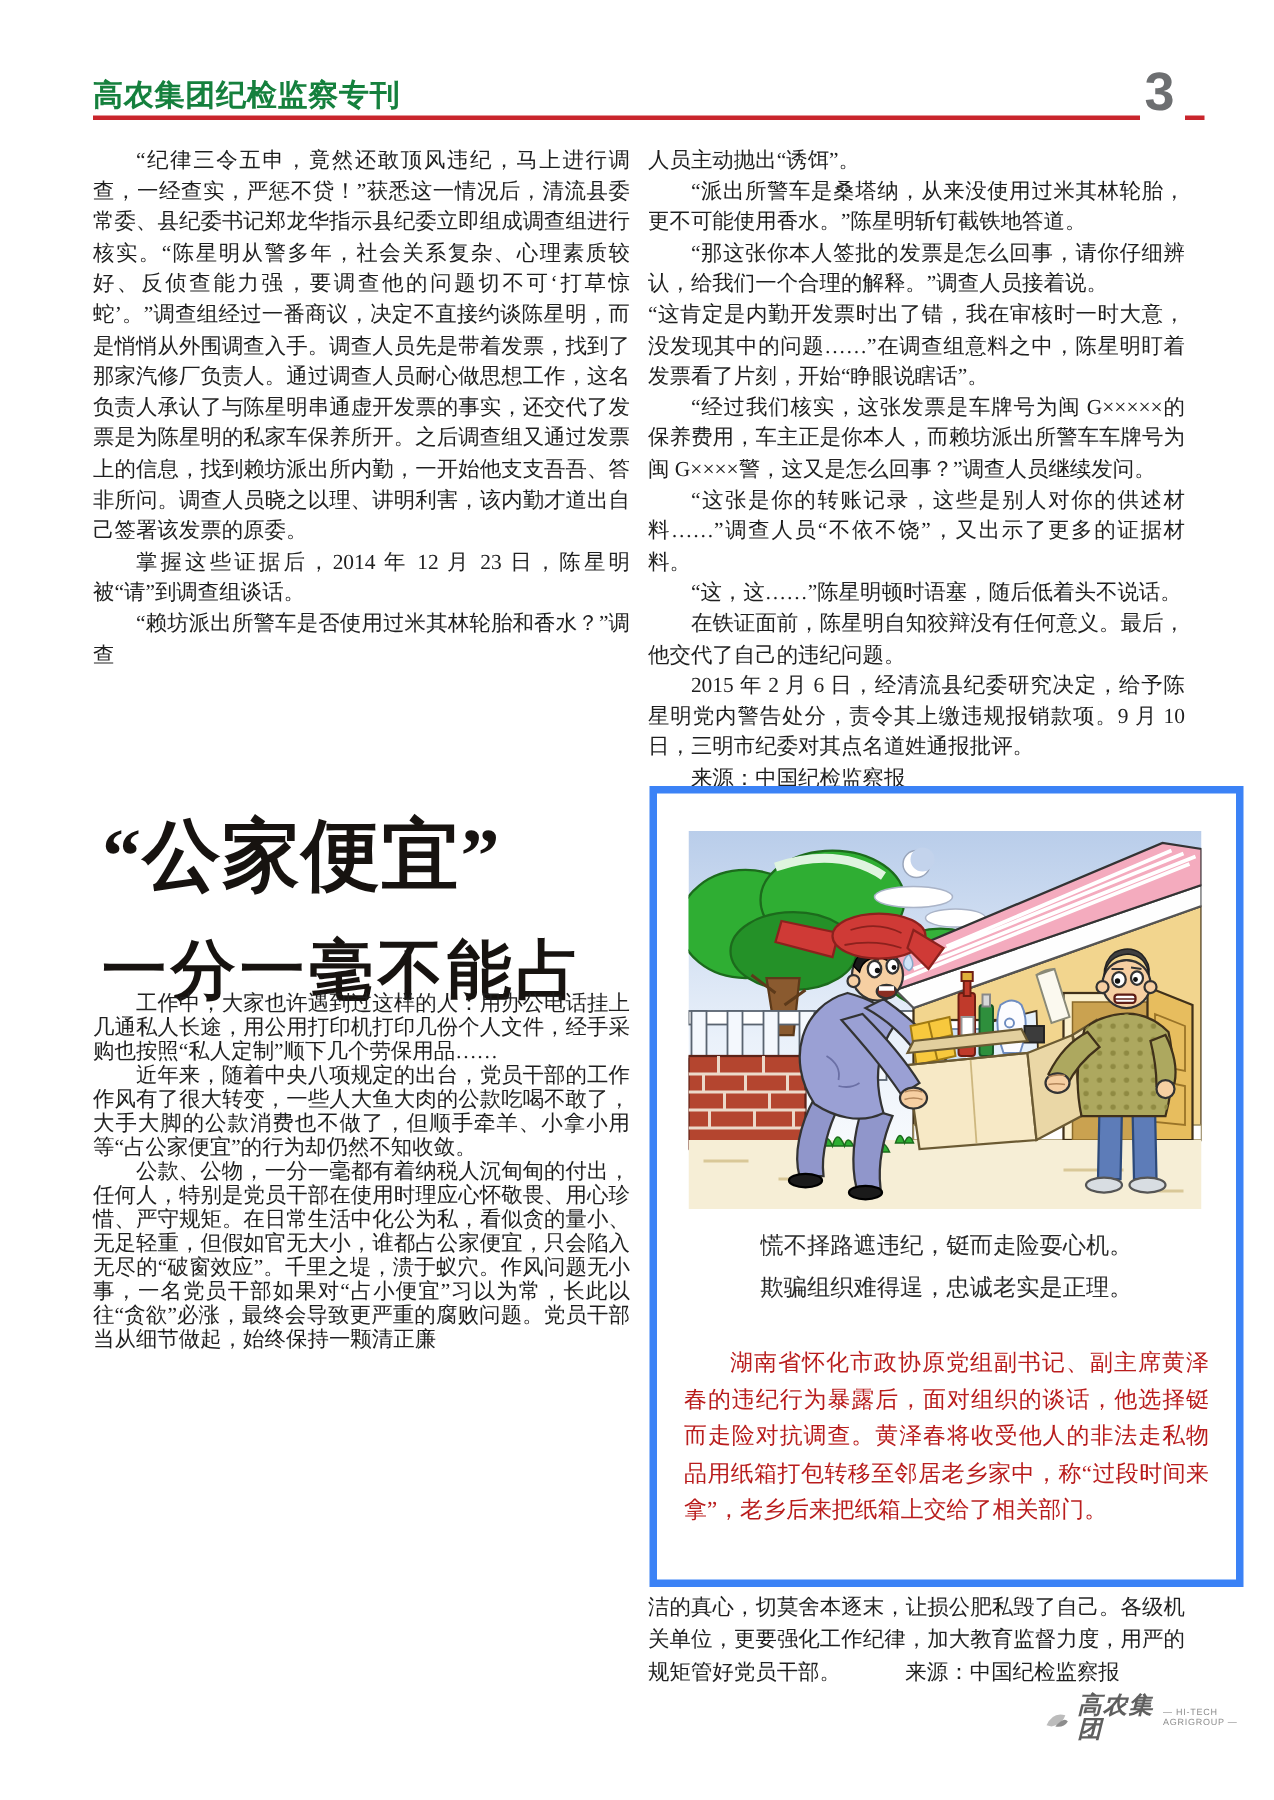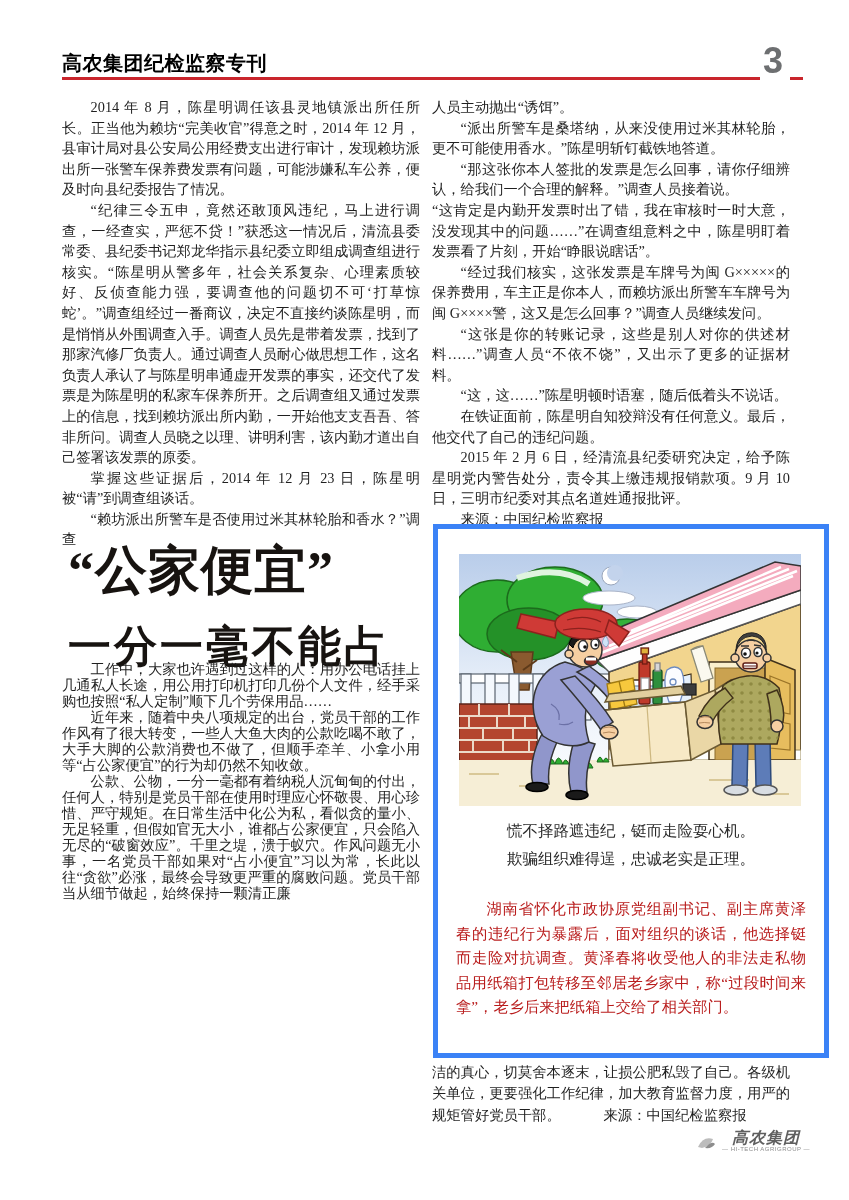--- a/index.html
+++ b/index.html
@@ -1,20 +1,20 @@
 <!DOCTYPE html>
 <html><head>
 <meta charset="utf-8">
 <style>
   html,body{margin:0;padding:0;background:#ffffff;}
   #page{position:relative;width:849px;height:1200px;background:#ffffff;overflow:hidden;
         font-family:"Liberation Serif","DejaVu Serif",serif;color:#222;}
   
   .masthead{position:absolute;left:62px;top:50px;font-family:"Liberation Sans","DejaVu Sans",sans-serif;
-            font-weight:bold;font-size:20px;color:#000000;letter-spacing:0.5px;}
+            font-weight:bold;font-size:20px;color:#15803d;letter-spacing:0.5px;}
   .rule{position:absolute;left:62px;top:77px;width:698px;height:3px;background:#c9252c;}
   .pagenum{position:absolute;left:763px;top:40px;font-family:"Liberation Sans","DejaVu Sans",sans-serif;
            font-weight:bold;font-size:36px;color:#6d6f71;}
   .pagenum-dash{position:absolute;left:790px;top:77px;width:13px;height:3px;background:#c9252c;}
   
   .col{position:absolute;width:358px;text-align:justify;font-size:14.3px;line-height:20.6px;color:#1f1f1f;}
   .col p{margin:0;}
   .col p.ind{text-indent:2em;}
   #a1c1{left:62px;top:97px;}
   #a1c2{left:432px;top:97px;}
@@ -27,38 +27,37 @@
   .headline .l2{font-size:43px;letter-spacing:3px;margin-top:12px;}
   
   .figbox{position:absolute;left:433px;top:524px;width:386px;height:524px;border:5px solid #3b82f6;background:#fff;}
   .figbox svg.cartoon{position:absolute;left:21px;top:25px;}
   .fig-captions{position:absolute;left:0;top:288px;width:100%;text-align:center;
                 font-size:15.5px;line-height:28px;color:#2a2a2a;}
   .fig-para{position:absolute;left:18px;top:368px;width:350px;text-align:justify;
             font-size:15.3px;line-height:24.5px;color:#b91c1c;text-indent:2em;}
   
   .footer-logo{position:absolute;left:696px;top:1130px;display:flex;align-items:center;gap:4px;}
-  .logo-text-wrap{display:flex;flex-direction:column;align-items:center;}
+  .logo-text-wrap{display:flex;flex-direction:row;align-items:center;}
   .logo-text{font-family:"Liberation Sans","DejaVu Sans",sans-serif;font-weight:bold;font-style:italic;
              font-size:16px;color:#5f5f5f;letter-spacing:1px;line-height:16px;}
   .logo-sub{font-family:"Liberation Sans","DejaVu Sans",sans-serif;font-size:6px;color:#8d8d8d;
             letter-spacing:0.5px;line-height:7px;}
 </style>
 </head>
 <body>
 
 <div id="page">
 
   <div class="masthead">高农集团纪检监察专刊</div>
   <div class="rule"></div>
   <div class="pagenum">3</div>
   <div class="pagenum-dash"></div>
 
   <div id="a1c1" class="col">
-      <p class="ind">2014 年 8 月，陈星明调任该县灵地镇派出所任所长。正当他为赖坊“完美收官”得意之时，2014 年 12 月，县审计局对县公安局公用经费支出进行审计，发现赖坊派出所一张警车保养费发票有问题，可能涉嫌私车公养，便及时向县纪委报告了情况。</p>
       <p class="ind">“纪律三令五申，竟然还敢顶风违纪，马上进行调查，一经查实，严惩不贷！”获悉这一情况后，清流县委常委、县纪委书记郑龙华指示县纪委立即组成调查组进行核实。“陈星明从警多年，社会关系复杂、心理素质较好、反侦查能力强，要调查他的问题切不可‘打草惊蛇’。”调查组经过一番商议，决定不直接约谈陈星明，而是悄悄从外围调查入手。调查人员先是带着发票，找到了那家汽修厂负责人。通过调查人员耐心做思想工作，这名负责人承认了与陈星明串通虚开发票的事实，还交代了发票是为陈星明的私家车保养所开。之后调查组又通过发票上的信息，找到赖坊派出所内勤，一开始他支支吾吾、答非所问。调查人员晓之以理、讲明利害，该内勤才道出自己签署该发票的原委。</p>
       <p class="ind">掌握这些证据后，2014 年 12 月 23 日，陈星明被“请”到调查组谈话。</p>
       <p class="ind">“赖坊派出所警车是否使用过米其林轮胎和香水？”调查</p>
     </div>
   <div id="a1c2" class="col">
       <p class="">人员主动抛出“诱饵”。</p>
       <p class="ind">“派出所警车是桑塔纳，从来没使用过米其林轮胎，更不可能使用香水。”陈星明斩钉截铁地答道。</p>
       <p class="ind">“那这张你本人签批的发票是怎么回事，请你仔细辨认，给我们一个合理的解释。”调查人员接着说。</p>
       <p class="">“这肯定是内勤开发票时出了错，我在审核时一时大意，没发现其中的问题……”在调查组意料之中，陈星明盯着发票看了片刻，开始“睁眼说瞎话”。</p>
       <p class="ind">“经过我们核实，这张发票是车牌号为闽 G×××××的保养费用，车主正是你本人，而赖坊派出所警车车牌号为闽 G××××警，这又是怎么回事？”调查人员继续发问。</p>

